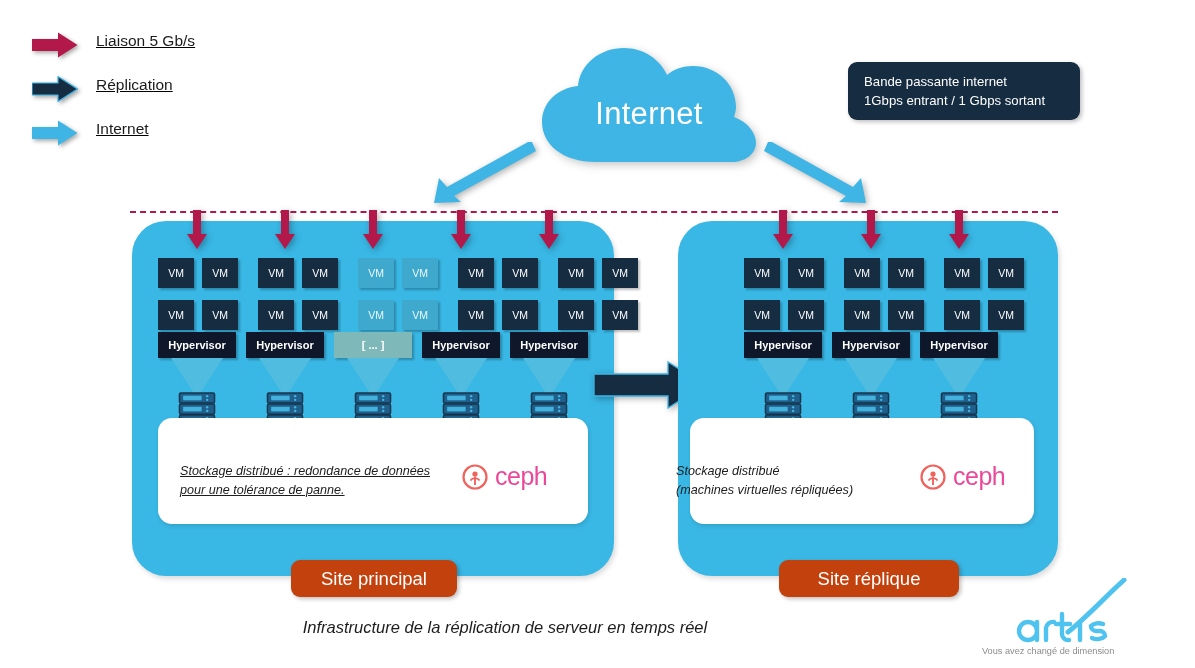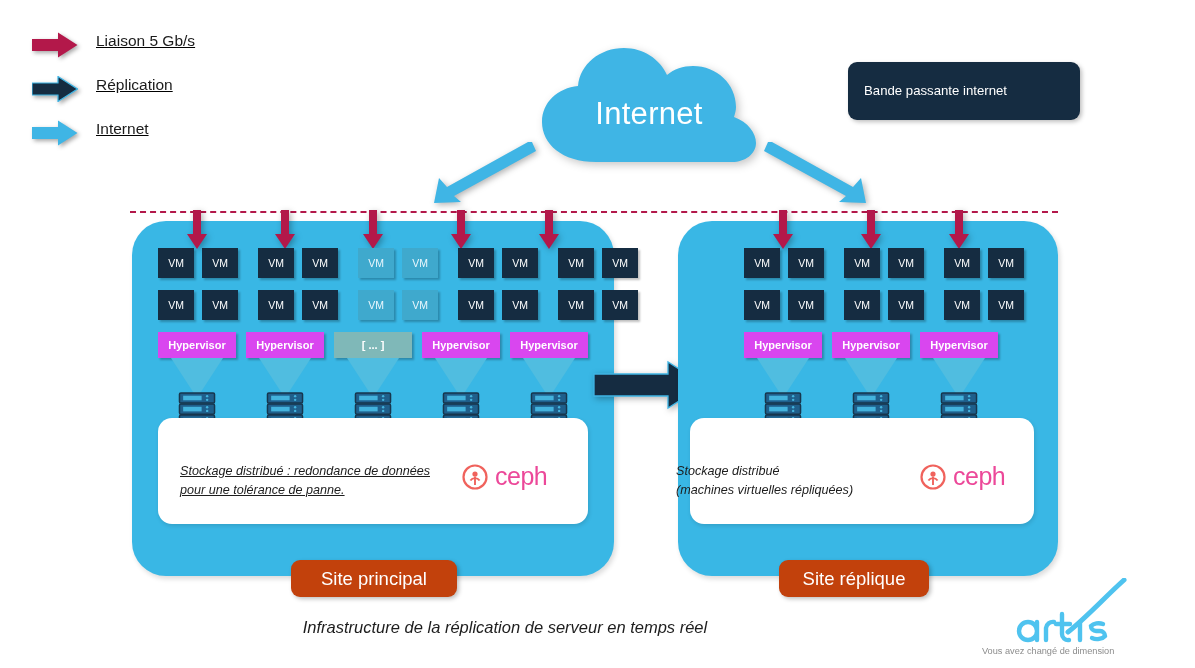--- a/index.html
+++ b/index.html
@@ -37,26 +37,26 @@
 
   
   .panel { position: absolute; background: #39b7e5; border-radius: 34px;
            box-shadow: 2px 3px 5px rgba(0,0,0,.14); }
   #panel-left  { left: 132px; top: 221px; width: 482px; height: 355px; }
   #panel-right { left: 678px; top: 221px; width: 380px; height: 355px; }
 
   .vm-row { position: absolute; display: flex; }
   .vm { width: 36px; height: 30px; background: #152c41; color: #ffffff;
         font-size: 10.5px; display: flex; align-items: center; justify-content: center;
-        box-shadow: 1.5px 1.5px 2px rgba(0,0,0,.25); }
+        box-shadow: 1.5px 1.5px 2px rgba(0,0,0,.25); margin-top: 10px; }
   .vm.faded { background: #3fa9cd; color: #eaf7fd; }
   .vm-gap-sm { width: 8px; } .vm-gap-lg { width: 20px; }
 
   .hyp-row { position: absolute; display: flex; }
-  .hyp { width: 78px; height: 26px; background: #d946ef; color: #fff;
+  .hyp { width: 78px; height: 26px; background: #0f172a; color: #fff;
          font-size: 11px; font-weight: bold; display: flex;
          align-items: center; justify-content: center;
          box-shadow: 1.5px 1.5px 2px rgba(0,0,0,.25); }
   .hyp.muted { background: #7fb8b8; color: #ffffff; font-weight: bold; }
   .hyp-gap { width: 10px; }
 
   .funnel { position: absolute; width: 0; height: 0;
             border-left: 26px solid transparent; border-right: 26px solid transparent;
             border-top: 40px solid #50bde0; }
 
@@ -119,20 +119,21 @@
 
   <svg class="abs shadow-arrow" style="left:428px;top:140px;width:110px;height:66px;" viewBox="0 0 110 66">
     <path fill="#3fb5e5" d="M104,2 L108,11 L26,56 L33,62 L6,63 L11,38 L19,47 L100,2 Z"></path>
   </svg>
   <svg class="abs shadow-arrow" style="left:762px;top:140px;width:110px;height:66px;" viewBox="0 0 110 66">
     <path fill="#3fb5e5" d="M6,2 L2,11 L84,56 L77,62 L104,63 L99,38 L91,47 L10,2 Z"></path>
   </svg>
 
   <div class="bw-box">
     <div>Bande passante internet</div>
+    <div>1Gbps entrant / 1 Gbps sortant</div>
   </div>
 
   <div class="dashed"></div>
 
   <div class="panel" id="panel-left"></div>
   <div class="abs" id="left-arrows">
       <svg viewBox="0 0 22 40" class="abs shadow-arrow" style="left: 186px; top: 210px; width: 22px; height: 40px;">
         <path fill="#b3184a" d="M7,0 L15,0 L15,24 L21,24 L11,39 L1,24 L7,24 Z"></path>
       </svg>
       <svg viewBox="0 0 22 40" class="abs shadow-arrow" style="left: 274px; top: 210px; width: 22px; height: 40px;">
@@ -415,21 +416,21 @@
 (machines virtuelles répliquées)</div>
   <div class="ceph" style="left:920px;top:462px;">
     <svg width="26" height="26" viewBox="0 0 26 26">
       <circle cx="13" cy="13" r="11.5" fill="none" stroke="#f0625c" stroke-width="2.2"></circle>
       <circle cx="13" cy="10" r="2.6" fill="#f0625c"></circle>
       <path d="M8.4,16.5 A5.6,5.6 0 0 1 17.6,16.5" fill="none" stroke="#f0625c" stroke-width="1.9"></path>
       <path d="M13,12.4 L13,21" stroke="#f0625c" stroke-width="1.9"></path>
     </svg>
     <span class="ceph-word">ceph</span>
   </div>
-  <div class="site-label" style="left:779px;top:560px;width:150px;">Site réplique</div>
+  <div class="site-label" style="left:779px;top:560px;width:180px;">Site réplique</div>
 
   <div class="caption">Infrastructure de la réplication de serveur en temps réel</div>
 
   <svg class="logo" viewBox="0 0 130 80">
     <path d="M62,54 C80,40 100,18 118,2" fill="none" stroke="#4fc3ef" stroke-width="5" stroke-linecap="round"></path>
     <g fill="none" stroke="#4fc3ef" stroke-width="4.4" stroke-linecap="round">
       <path d="M22,44 a9,9 0 1 0 0,18 a9,9 0 1 0 0,-18 M31,44 L31,62"></path>
       <path d="M40,62 L40,50 a7,7 0 0 1 8,-6"></path>
       <path d="M56,36 L56,56 a6,6 0 0 0 7,6"></path>
       <path d="M50,46 L64,46"></path>

